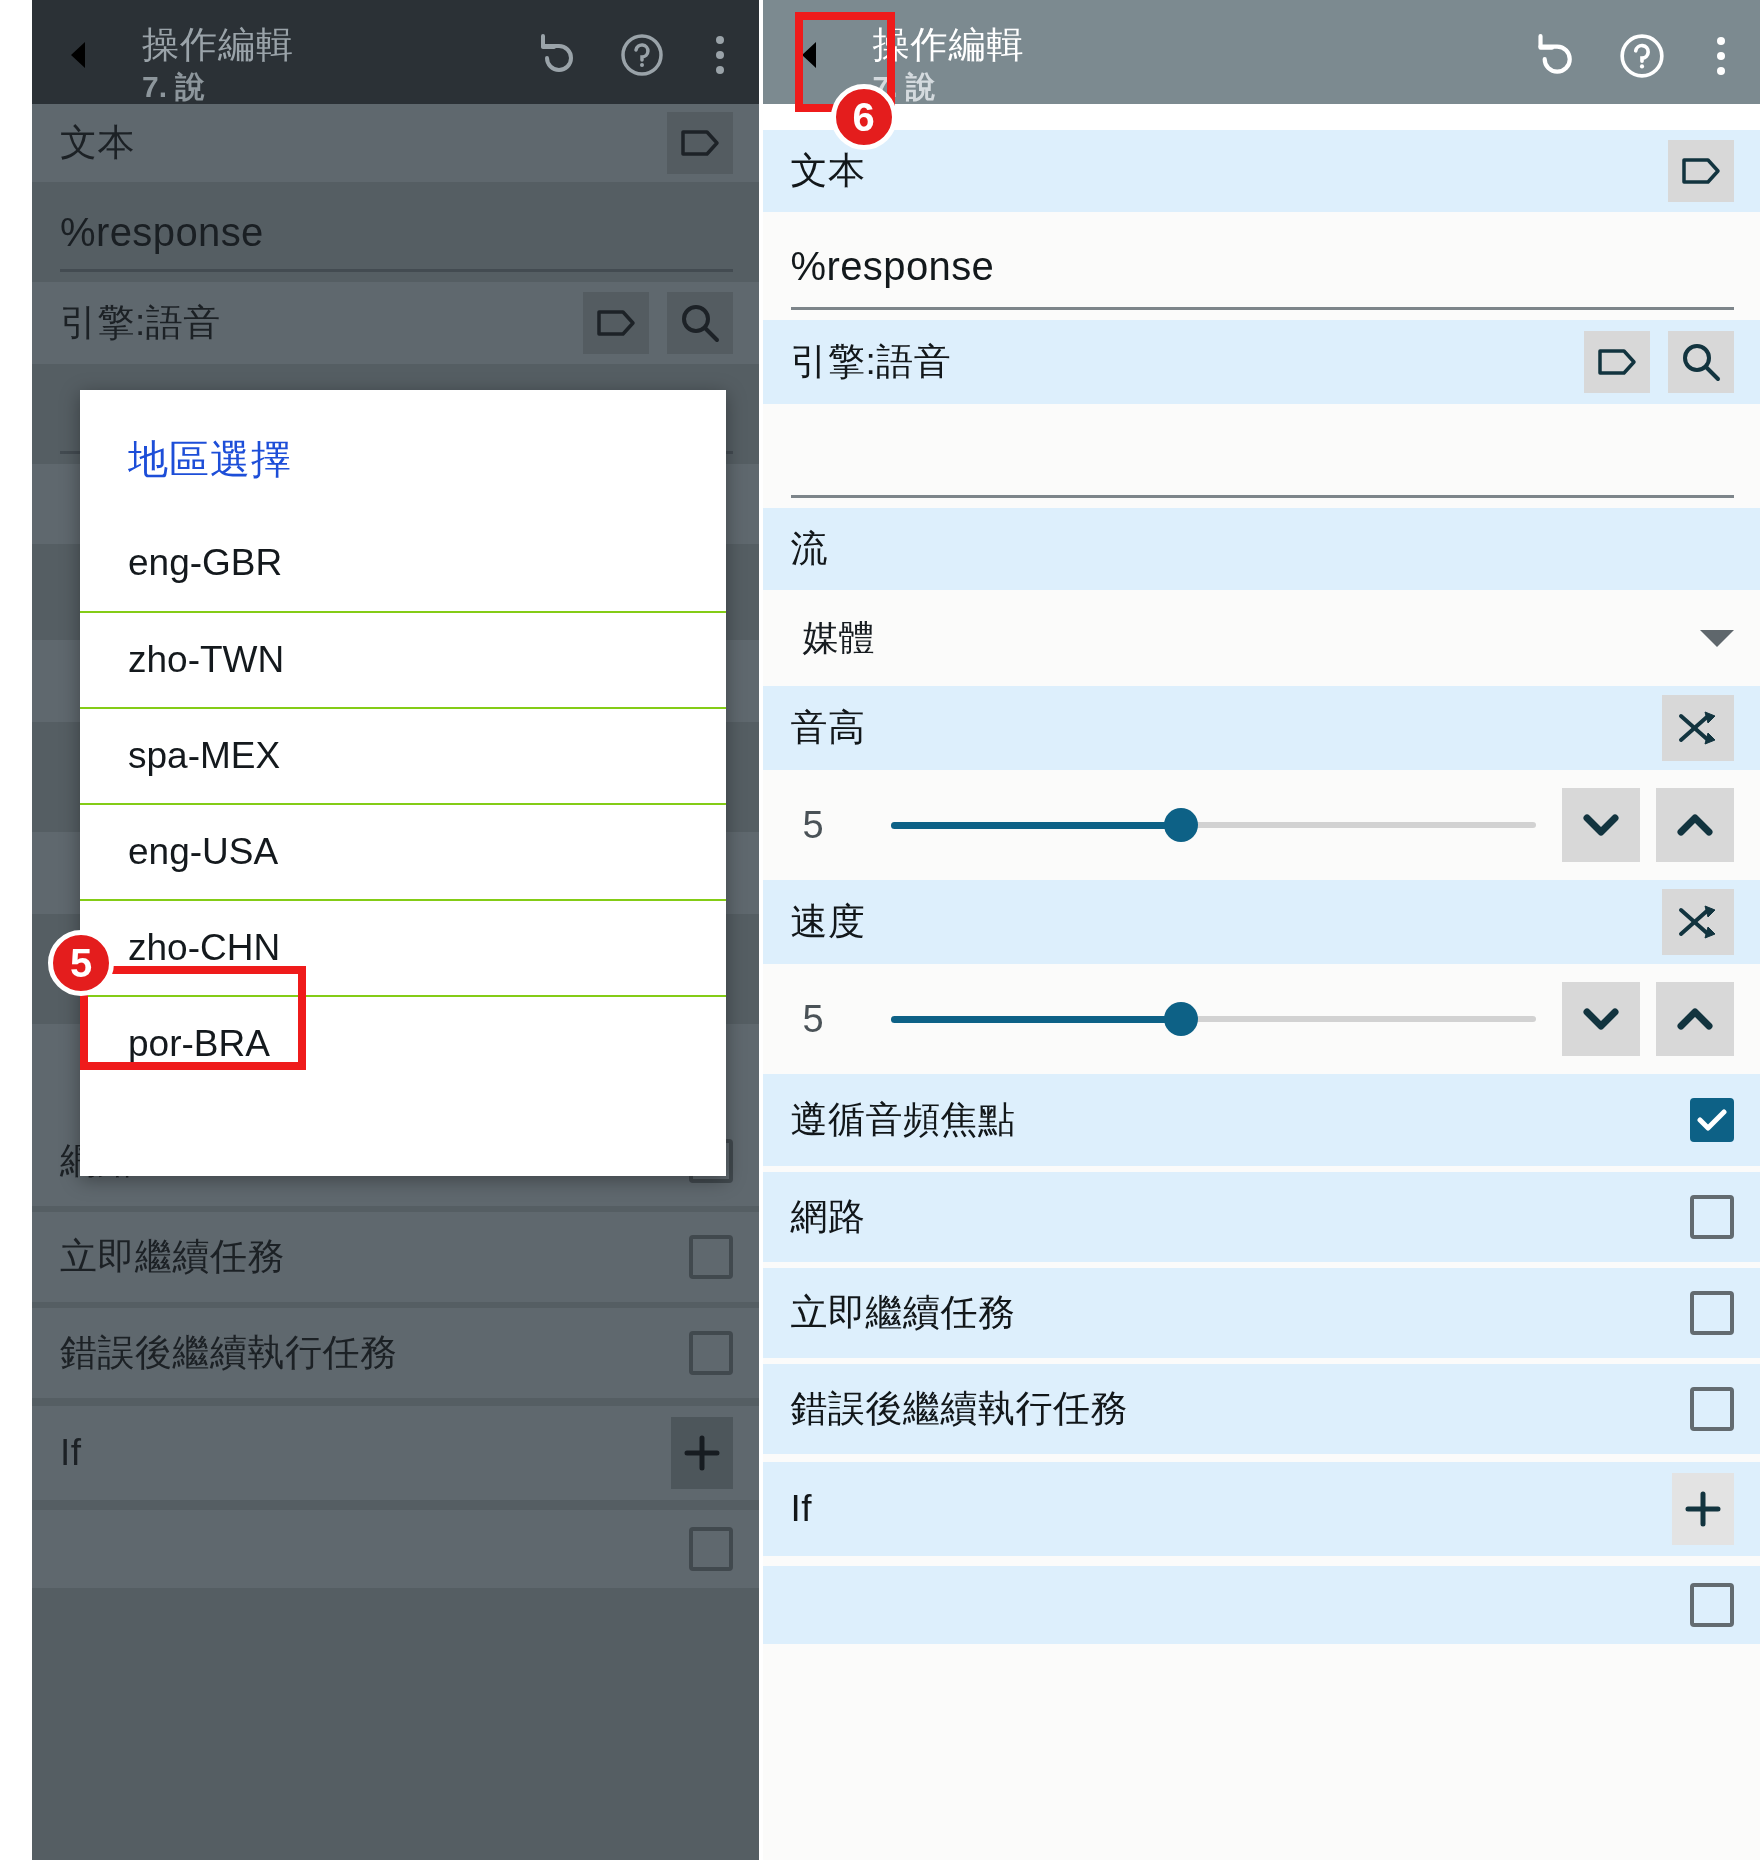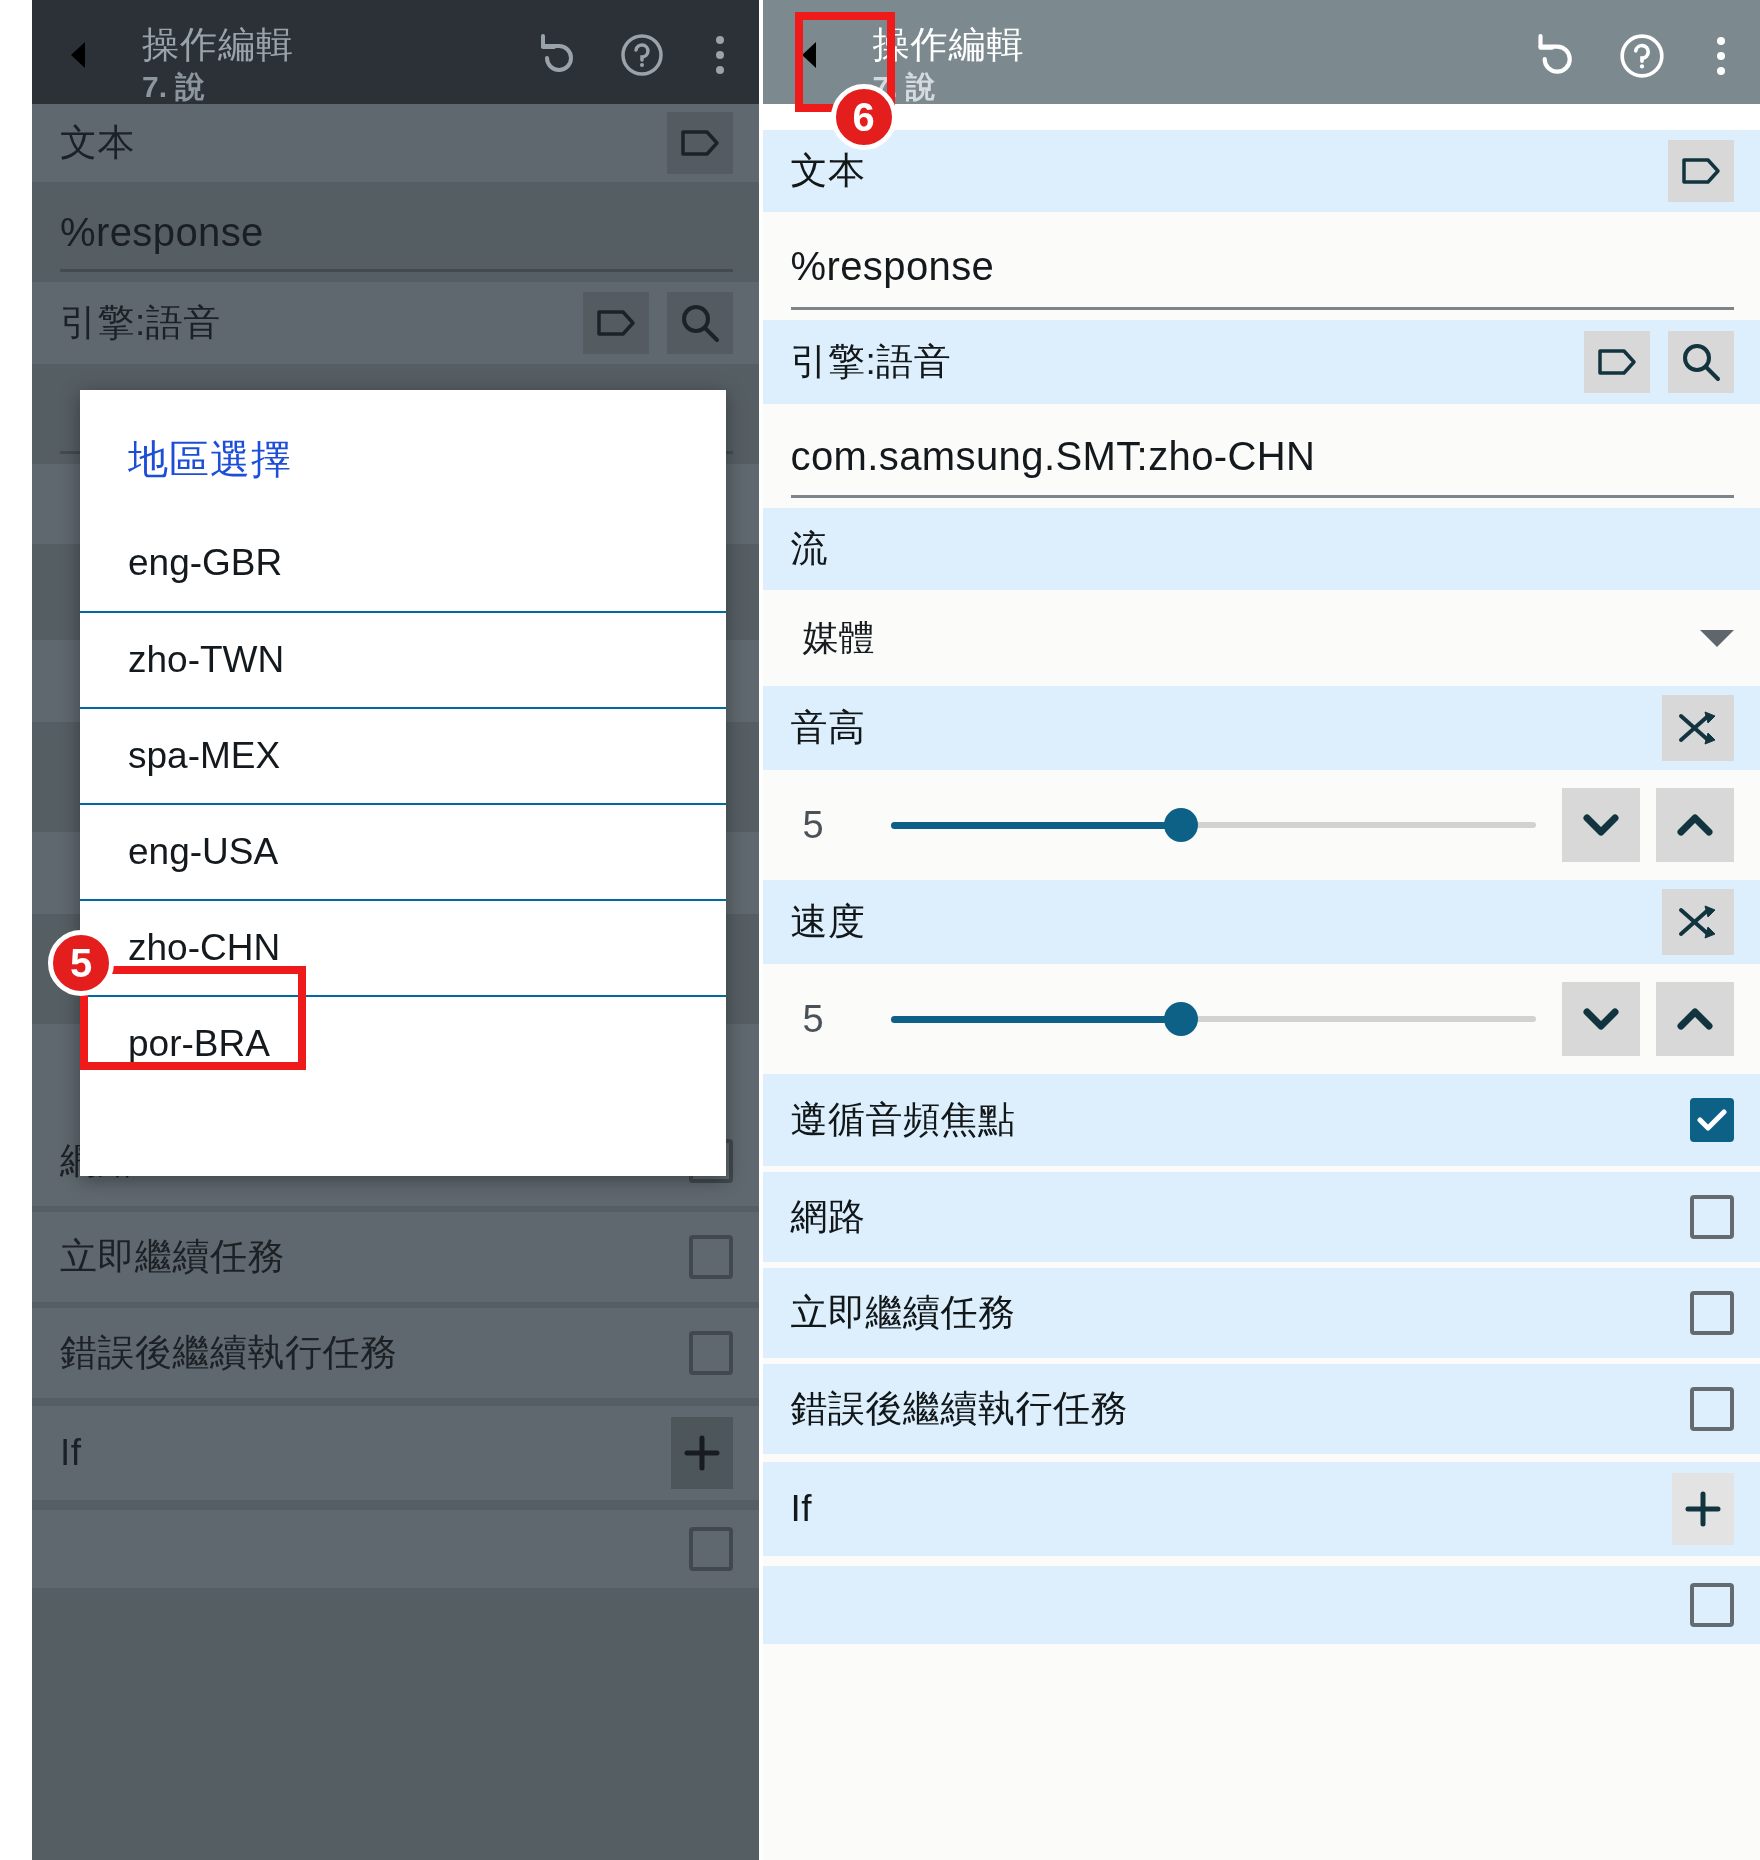--- a/index.html
+++ b/index.html
@@ -200,21 +200,21 @@
   }
   .dialog h2 {
     font-size: 40px; font-weight: 400; color: #1d4ed8;
     padding: 42px 0 0 48px; letter-spacing: 1px;
   }
   .dlist { margin-top: 28px; }
   .ditem {
     height: 96px; display: flex; align-items: center;
     padding-left: 48px;
     font-size: 37px; color: #14191d;
-    border-top: 2px solid #0369a1;
+    border-top: 2px solid #84cc16;
   }
   .ditem.first { border-top: none; }
 
   
   .ann-box {
     position: absolute; border: 8px solid #ef1b1b; pointer-events: none;
   }
   .ann-badge {
     position: absolute;
     width: 66px; height: 66px; border-radius: 50%;
@@ -422,21 +422,20 @@
         </div>
         <div class="sqbtn">
           <svg width="42" height="42" viewBox="0 0 42 42">
             <circle cx="17" cy="17" r="12" stroke-width="4"></circle>
             <path d="M26 26 L38 38" stroke-width="4" stroke-linecap="round"></path>
           </svg>
         </div>
       </div>
 
       <div class="editrow" style="height:104px">
-        <div class="etext">com.samsung.SMT:zho-CHN</div>
         <div class="underline"></div>
       </div>
 
       <div class="row hdr" style="height:82px">
         <div class="label">流</div>
       </div>
 
       <div class="dropdown">
         <div class="dval">媒體</div>
         <div class="caret"></div>

